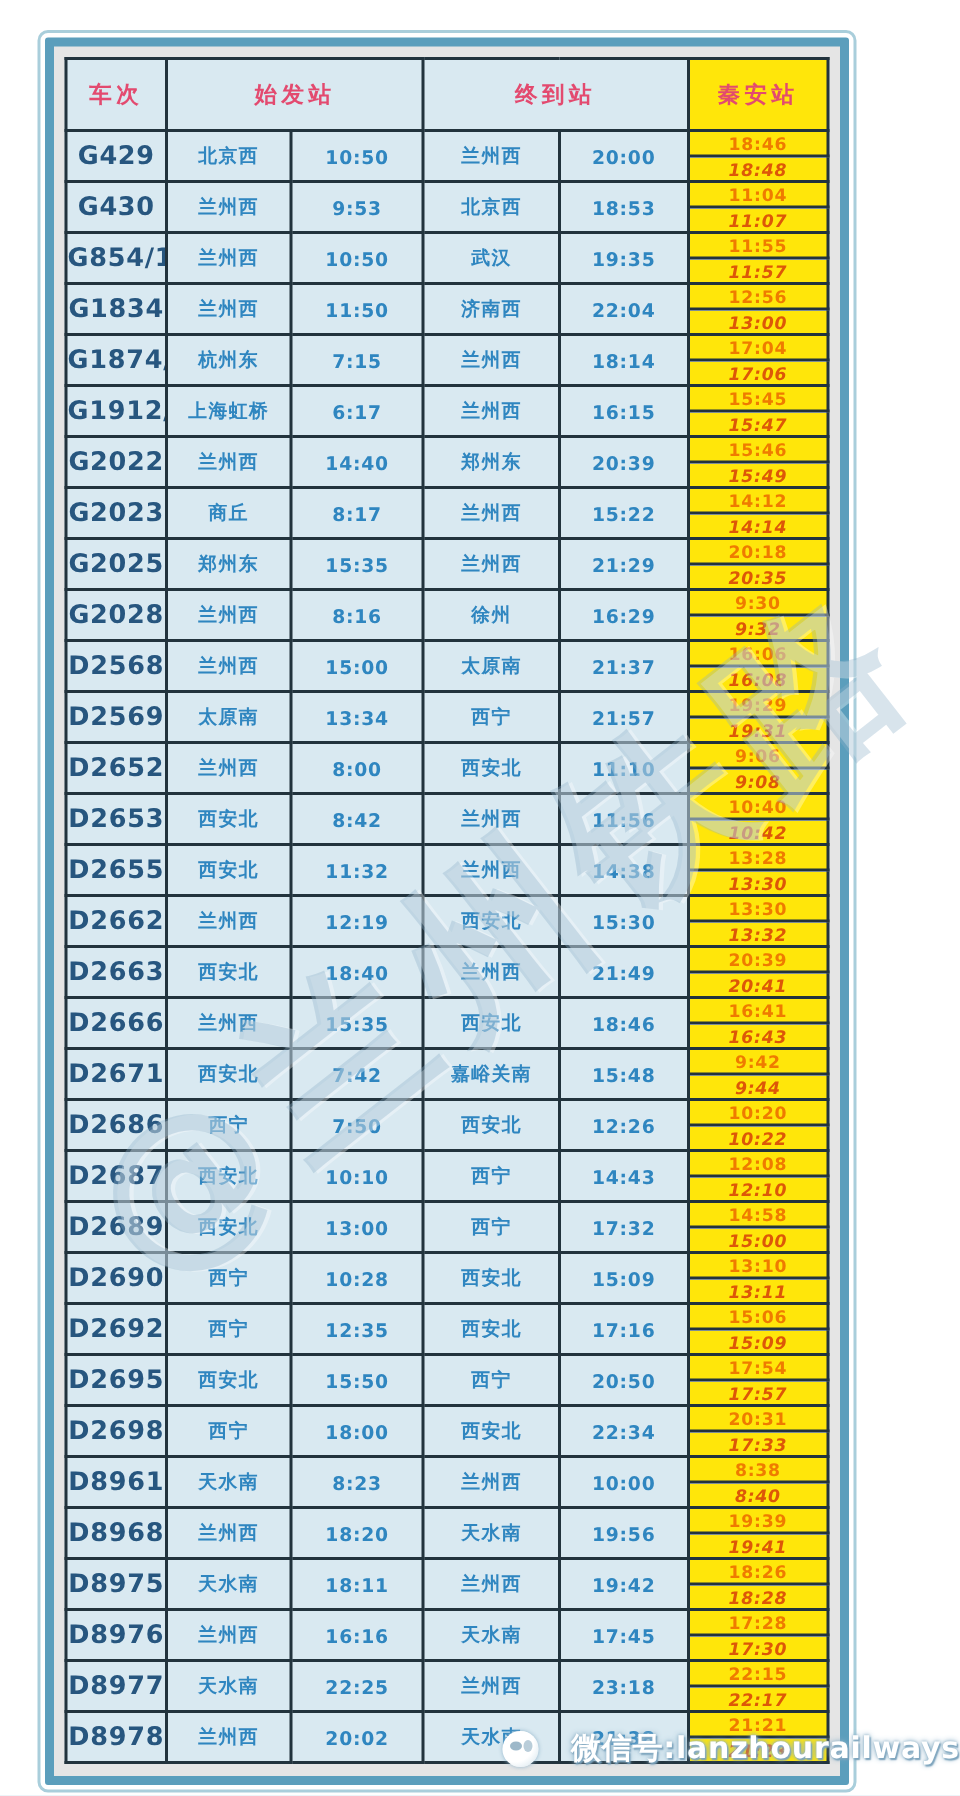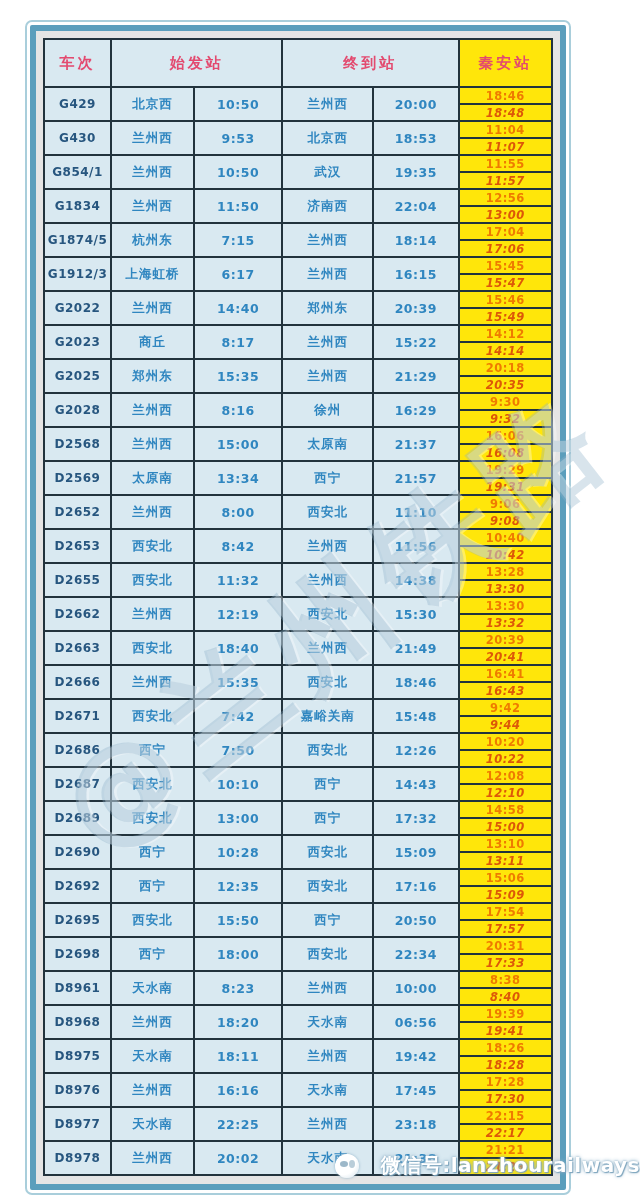--- a/index.html
+++ b/index.html
@@ -25,21 +25,21 @@
     text-align:center;vertical-align:middle;
     font-weight:bold;
     padding:0;
     overflow:hidden;white-space:nowrap;
   }
   table.tt th{
     height:46px;font-size:15px;letter-spacing:3px;color:#e34a6f;
   }
   th.h-yellow{background:#ffe60a;color:#e0484e;margin-top:40px;}
   td.sub{height:15px;}
-  .c-train{color:#27567f;font-size:12px;letter-spacing:.5px;}
+  .c-train{color:#27567f;font-size:17px;letter-spacing:.5px;}
   .c-sta{color:#2f86c0;font-size:12.5px;letter-spacing:1px;}
   .c-time{color:#2f86c0;font-size:12.5px;letter-spacing:.5px;}
   .c-yellow{background:#ffe60a;font-size:11.5px;letter-spacing:.5px;}
   .c-yellow.arr{color:#ef7b00;}
   .c-yellow.dep{color:#dd5708;font-style:italic;}
   col.w-train{width:13.2%;}
   col.w-osta{width:16.3%;}
   col.w-otime{width:17.4%;}
   col.w-dsta{width:17.9%;}
   col.w-dtime{width:16.8%;}
@@ -393,21 +393,21 @@
           <td class="c-yellow arr sub">8:38</td>
         </tr>
         <tr>
           <td class="c-yellow dep sub">8:40</td>
         </tr>
         <tr>
           <td class="c-train" rowspan="2">D8968</td>
           <td class="c-sta" rowspan="2">兰州西</td>
           <td class="c-time" rowspan="2">18:20</td>
           <td class="c-sta" rowspan="2">天水南</td>
-          <td class="c-time" rowspan="2">06:56</td>
+          <td class="c-time" rowspan="2">19:56</td>
           <td class="c-yellow arr sub">19:39</td>
         </tr>
         <tr>
           <td class="c-yellow dep sub">19:41</td>
         </tr>
         <tr>
           <td class="c-train" rowspan="2">D8975</td>
           <td class="c-sta" rowspan="2">天水南</td>
           <td class="c-time" rowspan="2">18:11</td>
           <td class="c-sta" rowspan="2">兰州西</td>

